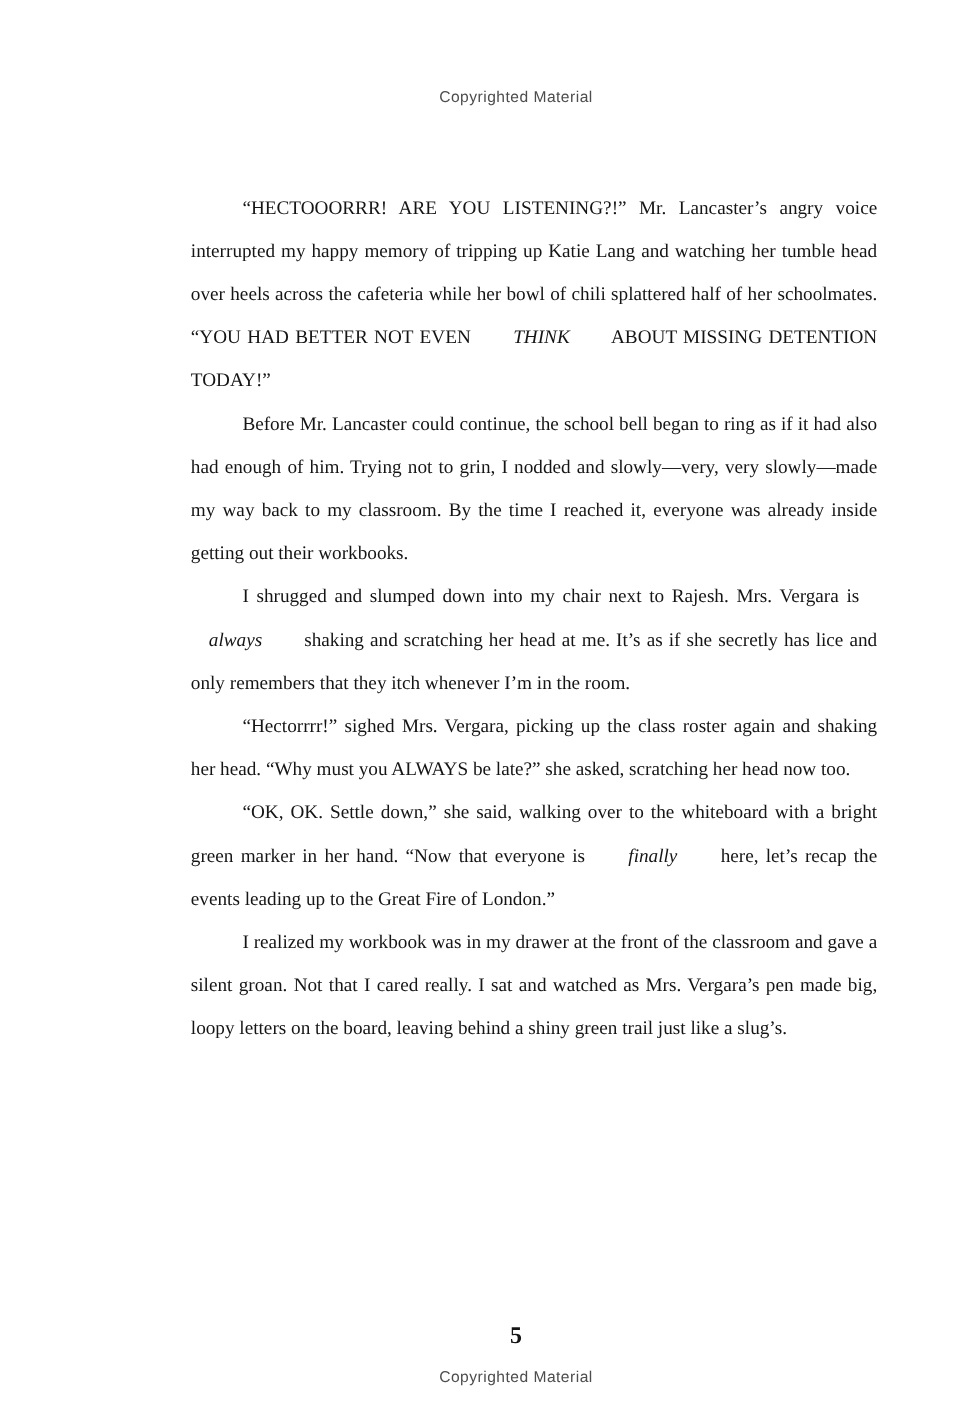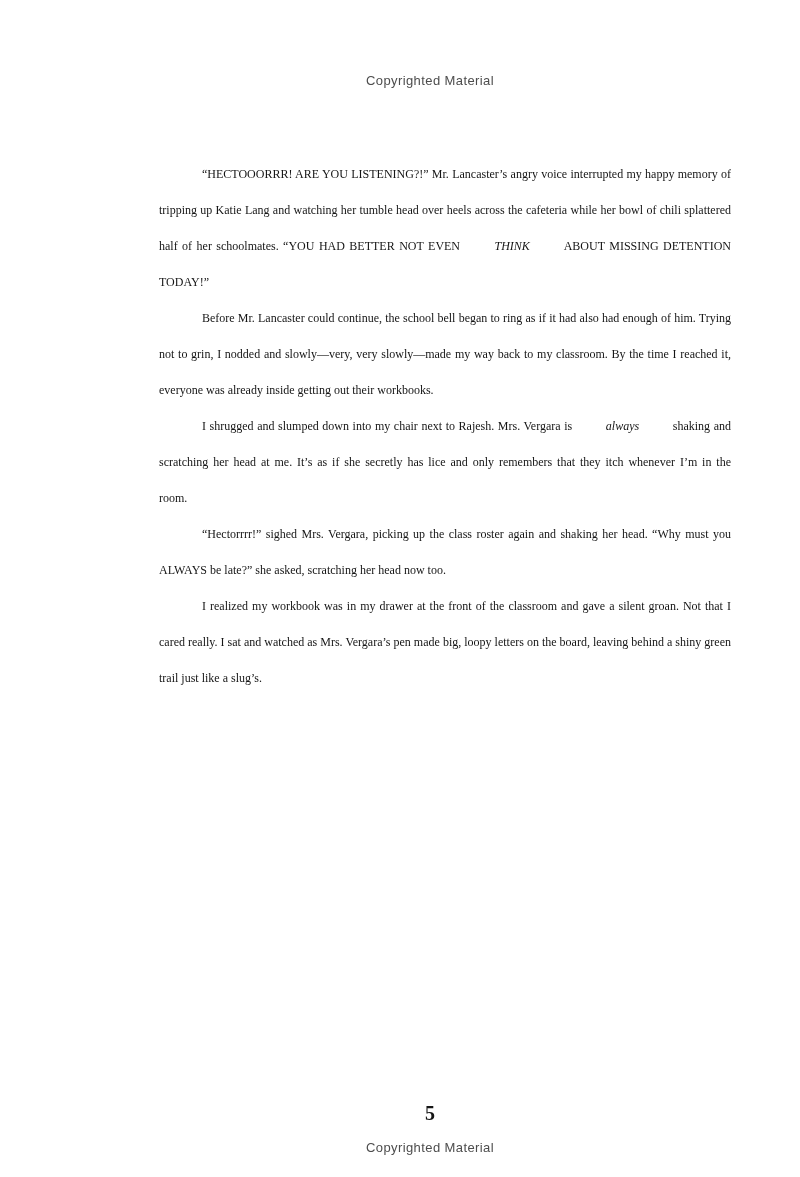--- a/index.html
+++ b/index.html
@@ -23,21 +23,21 @@
     position: absolute;
     top: 28px;
     left: 0;
     right: 0;
   }
   .text-block {
     position: absolute;
     top: 111px;
     left: 114px;
     width: 572px;
-    font-size: 12px;
+    font-size: 16px;
     line-height: 36px;
     text-align: justify;
   }
   .text-block p {
     text-indent: 28px;
     margin: 0;
   }
   .text-block em {
     font-style: italic;
   }
@@ -66,20 +66,21 @@
   <div class="text-block">
 
     <p><span>“HECTOOORRR! ARE YOU LISTENING?!” Mr. Lancaster’s angry voice interrupted my happy memory of tripping up Katie Lang and watching her tumble head over heels across the cafeteria while her bowl of chili splattered half of her schoolmates. “YOU HAD BETTER NOT EVEN </span><em>THINK</em><span> ABOUT MISSING DETENTION TODAY!”</span></p>
 
     <p><span>Before Mr. Lancaster could continue, the school bell began to ring as if it had also had enough of him. Trying not to grin, I nodded and slowly—very, very slowly—made my way back to my classroom. By the time I reached it, everyone was already inside getting out their workbooks.</span></p>
 
     <p><span>I shrugged and slumped down into my chair next to Rajesh. Mrs. Vergara is </span><em>always</em><span> shaking and scratching her head at me. It’s as if she secretly has lice and only remembers that they itch whenever I’m in the room.</span></p>
 
     <p><span>“Hectorrrr!” sighed Mrs. Vergara, picking up the class roster again and shaking her head. “Why must you ALWAYS be late?” she asked, scratching her head now too.</span></p>
 
+    <p><span>“OK, OK. Settle down,” she said, walking over to the whiteboard with a bright green marker in her hand. “Now that everyone is </span><em>finally</em><span> here, let’s recap the events leading up to the Great Fire of London.”</span></p>
 
     <p><span>I realized my workbook was in my drawer at the front of the classroom and gave a silent groan. Not that I cared really. I sat and watched as Mrs. Vergara’s pen made big, loopy letters on the board, leaving behind a shiny green trail just like a slug’s.</span></p>
 
   </div>
 
   <div class="page-footer">
     <div class="page-number">5</div>
     <div class="notice">Copyrighted Material</div>
   </div>
 

